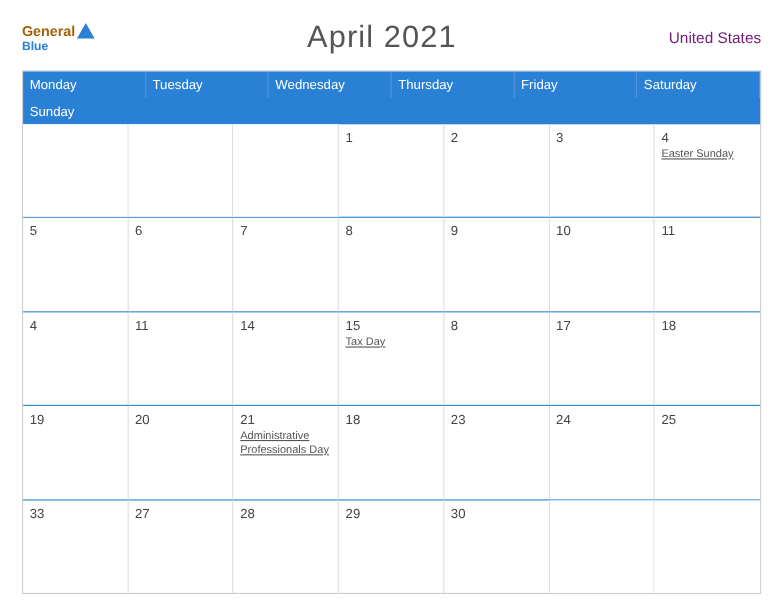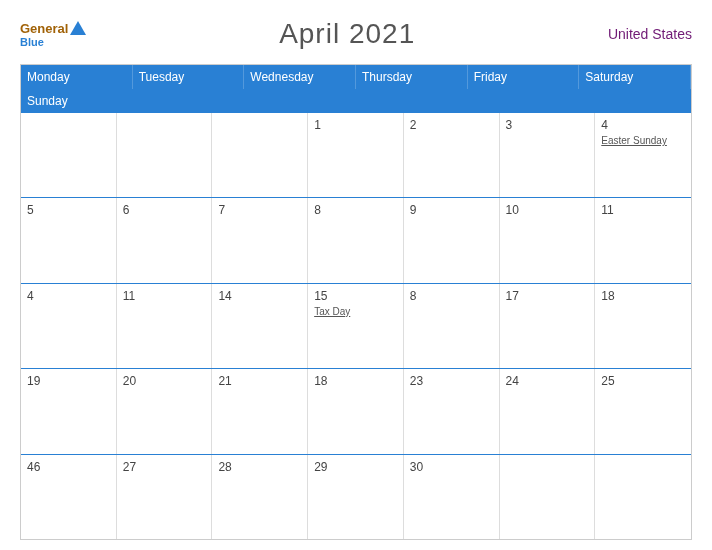--- a/index.html
+++ b/index.html
@@ -224,37 +224,38 @@
         </div>
         <div class="cal-week">
           <div class="cal-cell">
             <span class="day-num">19</span>
           </div>
           <div class="cal-cell">
             <span class="day-num">20</span>
           </div>
           <div class="cal-cell">
             <span class="day-num">21</span>
+            <span class="event-label">Administrative Professionals Day</span>
           </div>
           <div class="cal-cell">
             <span class="day-num">18</span>
           </div>
           <div class="cal-cell">
             <span class="day-num">23</span>
           </div>
           <div class="cal-cell">
             <span class="day-num">24</span>
           </div>
           <div class="cal-cell">
             <span class="day-num">25</span>
           </div>
         </div>
         <div class="cal-week">
           <div class="cal-cell">
-            <span class="day-num">46</span>
+            <span class="day-num">33</span>
           </div>
           <div class="cal-cell">
             <span class="day-num">27</span>
           </div>
           <div class="cal-cell">
             <span class="day-num">28</span>
           </div>
           <div class="cal-cell">
             <span class="day-num">29</span>
           </div>

